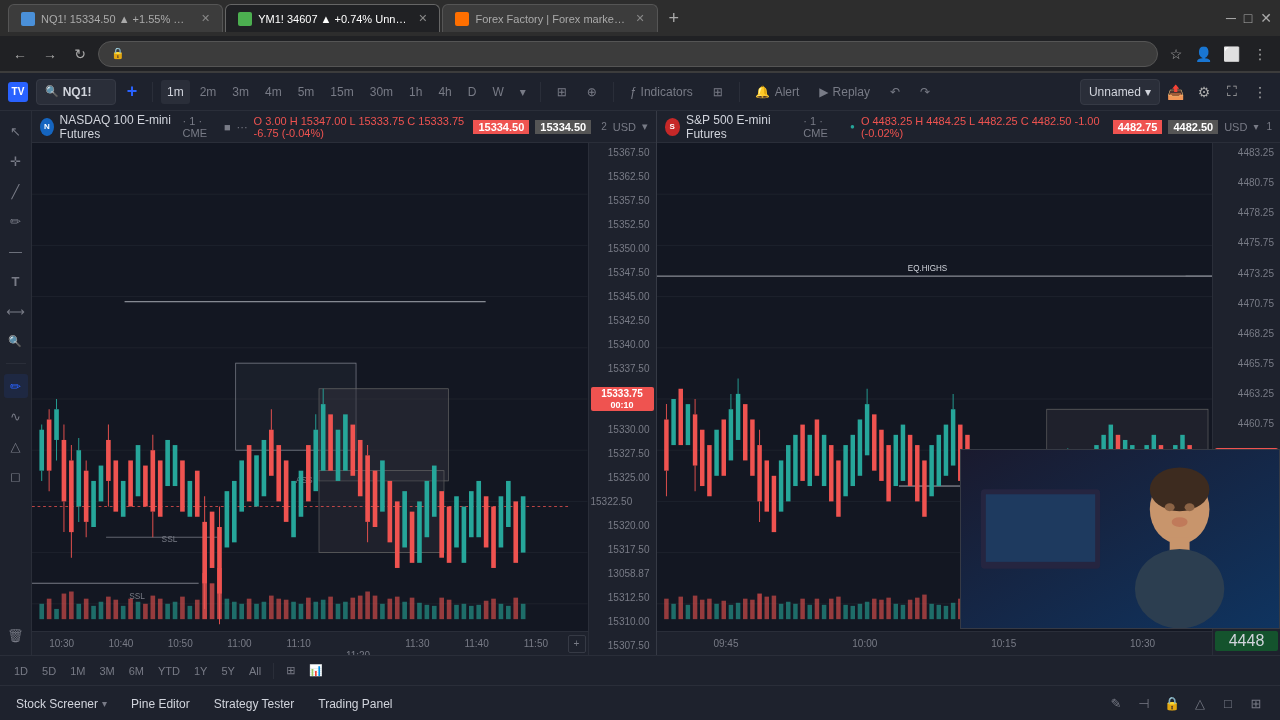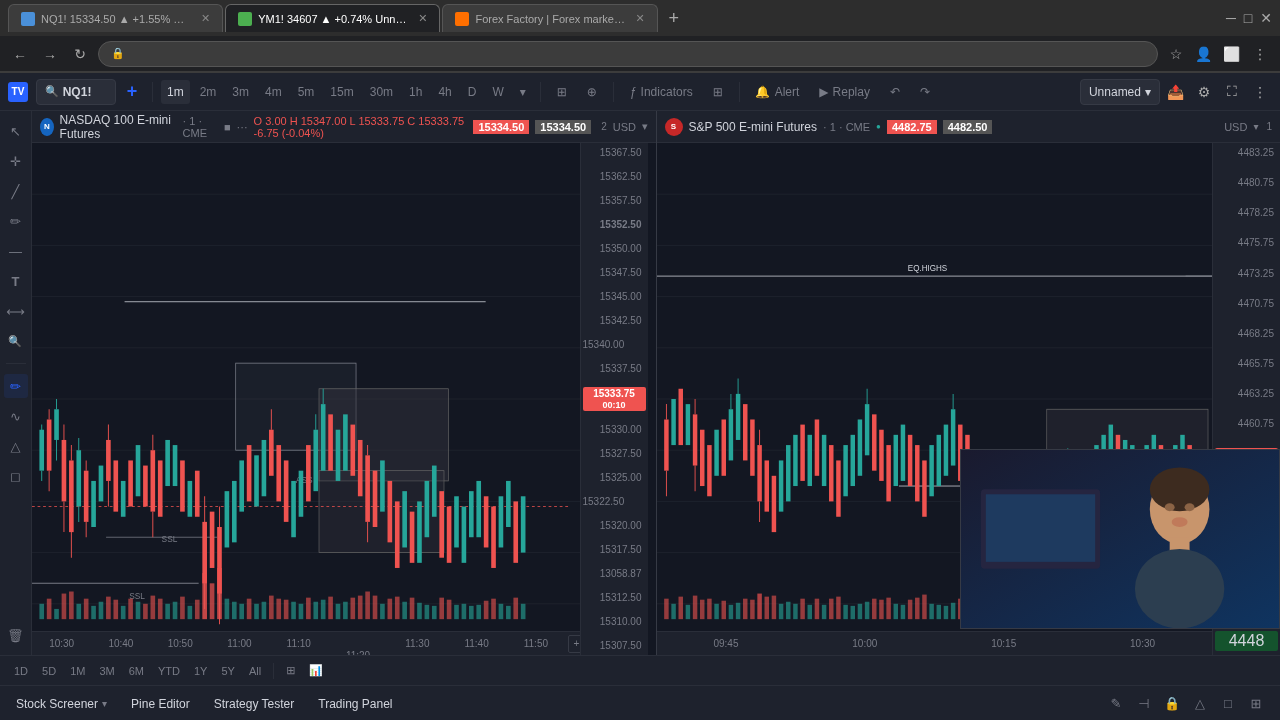--- a/index.html
+++ b/index.html
@@ -566,30 +566,30 @@
           <div class="price-badge" style="background:#555;">
             <span>15334.50</span>
           </div>
           <span style="color:#787b86;font-size:10px;margin-left:4px;">2</span>
           <span style="margin-left:auto;color:#787b86;font-size:11px;">USD</span>
           <span style="color:#787b86;cursor:pointer;font-size:11px;">▾</span>
         </div>
 
         <div class="chart-body">
 
-          <div style="position:absolute;right:8px;top:0;bottom:0;width:68px;background:#1e222d;border-left:1px solid #2a2e39;z-index:10;font-size:10px;color:#787b86;display:flex;flex-direction:column;justify-content:space-between;padding:4px 2px;">
+          <div style="position:absolute;right:0;top:0;bottom:0;width:68px;background:#1e222d;border-left:1px solid #2a2e39;z-index:10;font-size:10px;color:#787b86;display:flex;flex-direction:column;justify-content:space-between;padding:4px 2px;">
             <span style="text-align:right;padding-right:4px;">15367.50</span>
             <span style="text-align:right;padding-right:4px;">15362.50</span>
             <span style="text-align:right;padding-right:4px;">15357.50</span>
-            <span style="text-align:right;padding-right:4px;font-weight:bold;">15352.50</span>
+            <span style="text-align:right;padding-right:4px;">15352.50</span>
             <span style="text-align:right;padding-right:4px;">15350.00</span>
             <span style="text-align:right;padding-right:4px;">15347.50</span>
             <span style="text-align:right;padding-right:4px;">15345.00</span>
             <span style="text-align:right;padding-right:4px;">15342.50</span>
-            <span style="padding-right:4px;">15340.00</span>
+            <span style="text-align:right;padding-right:4px;">15340.00</span>
             <span style="text-align:right;padding-right:4px;">15337.50</span>
             <span style="background:#ef5350;color:white;padding:1px 4px;border-radius:2px;text-align:center;font-weight:bold;">15333.75<br style="font-size:8px;"><span style="font-size:9px;">00:10</span></span>
             <span style="text-align:right;padding-right:4px;">15330.00</span>
             <span style="text-align:right;padding-right:4px;">15327.50</span>
             <span style="text-align:right;padding-right:4px;">15325.00</span>
             <span style="text-align:left;padding-right:4px;">15322.50</span>
             <span style="text-align:right;padding-right:4px;">15320.00</span>
             <span style="text-align:right;padding-right:4px;">15317.50</span>
             <span style="text-align:right;padding-right:4px;">13058.87</span>
             <span style="text-align:right;padding-right:4px;">15312.50</span>
@@ -821,20 +821,21 @@
           </div>
         </div>
       </div>
 
       <div class="chart-right">
         <div class="chart-header">
           <div class="chart-symbol-icon red">S</div>
           <span class="chart-title">S&amp;P 500 E-mini Futures</span>
           <span style="color:#787b86;font-size:11px;">· 1 · CME</span>
           <span style="color:#26a69a;font-size:8px;">●</span>
+          <span class="chart-price-down" style="font-size:11px;">O 4483.25  H 4484.25  L 4482.25  C 4482.50  -1.00 (-0.02%)</span>
           <div class="price-badge" style="background:#ef5350;">
             <span>4482.75</span>
           </div>
           <div class="price-badge" style="background:#555;">
             <span>4482.50</span>
           </div>
           <span style="margin-left:auto;color:#787b86;font-size:11px;">USD</span>
           <span style="color:#787b86;font-size:10px;">▾</span>
           <span style="color:#787b86;font-size:10px;margin-left:2px;">1</span>
         </div>

